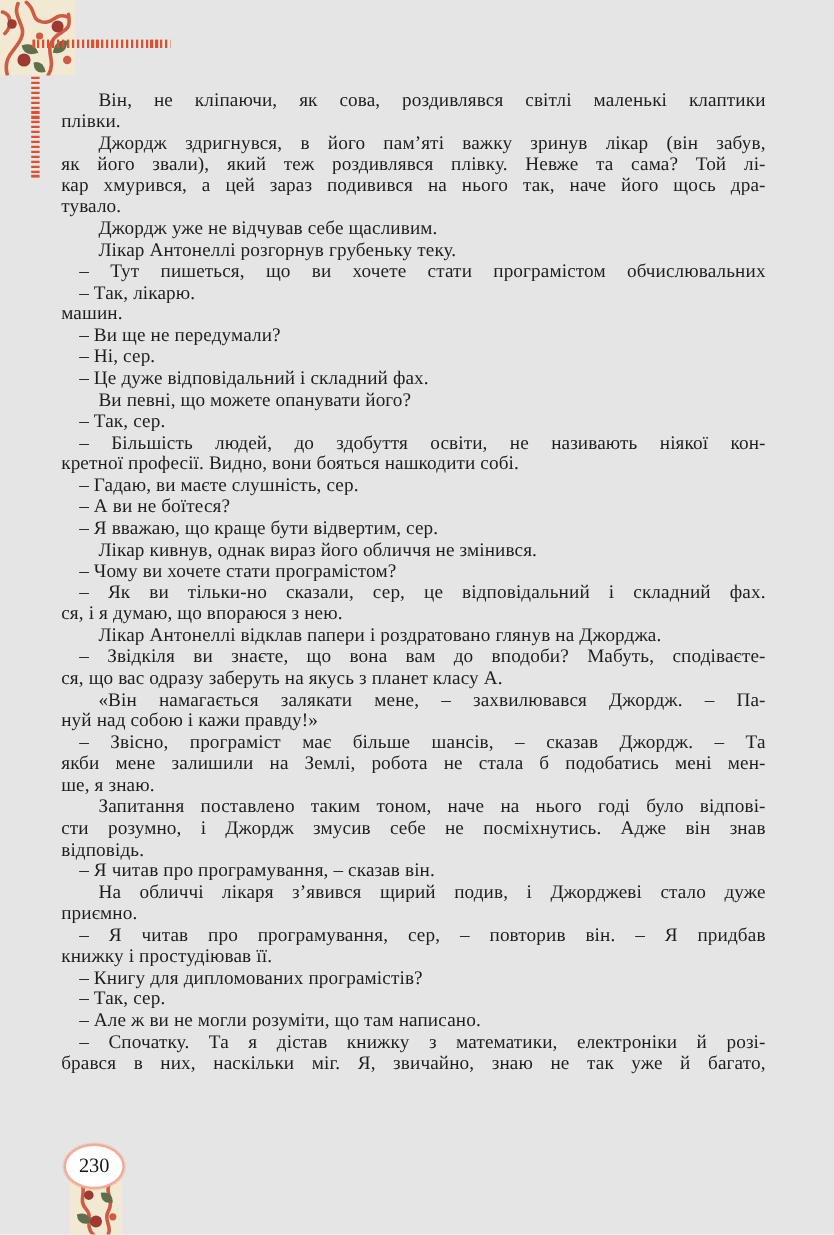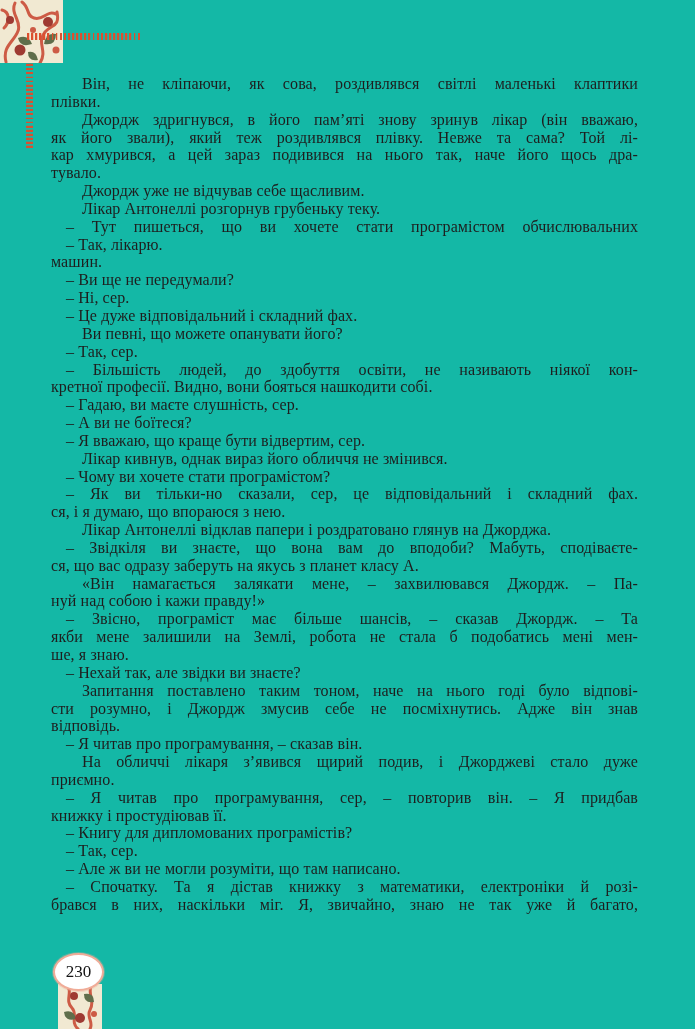--- a/index.html
+++ b/index.html
@@ -1,18 +1,18 @@
 <!DOCTYPE html>
 <html style="--text: #1e1e1e; --accent-dash: #dd4f2e; --badge-border: #f0ac98; --ornament-cream: #f1e9d2; --ornament-red: #cd5b45; --ornament-green: #5f6e4b; --ornament-maroon: #9e3a32;"><head>
 <meta charset="utf-8">
 <style>
   html,body { margin:0; padding:0; background:#ffffff; }
   .page {
     position:relative; width:695px; height:1029px;
-    background:#14b8a6; overflow:hidden;
+    background:#e5e5e5; overflow:hidden;
     font-family:"Liberation Serif", serif;
   }
   .ornament-corner { position:absolute; left:0; top:0; width:63px; height:63px; }
   .ornament-strip  { position:absolute; left:58px; top:984px; width:44px; height:45px; }
   .rule-h {
     position:absolute; left:27px; top:33px; width:115px; height:7px;
     background:repeating-linear-gradient(90deg, var(--accent-dash) 0 1.8px, rgba(224,80,47,.25) 1.8px 2.6px, transparent 2.6px 4.1px);
   }
   .rule-v {
     position:absolute; left:26px; top:63px; width:7px; height:85px;
@@ -61,21 +61,21 @@
       <circle class="o-red-f" cx="56" cy="50" r="3.5"></circle>
     </svg>
   </span>
 
   <div class="rule-h"></div>
   <div class="rule-v"></div>
 
   <div class="body-text">
       <div class="line indent just">Він, не кліпаючи, як сова, роздивлявся світлі маленькі клаптики</div>
       <div class="line">плівки.</div>
-      <div class="line indent just">Джордж здригнувся, в його пам’яті знову зринув лікар (він вважаю,</div>
+      <div class="line indent just">Джордж здригнувся, в його пам’яті важку зринув лікар (він забув,</div>
       <div class="line just">як його звали), який теж роздивлявся плівку. Невже та сама? Той лі-</div>
       <div class="line just">кар хмурився, а цей зараз подивився на нього так, наче його щось дра-</div>
       <div class="line">тувало.</div>
       <div class="line indent">Джордж уже не відчував себе щасливим.</div>
       <div class="line indent">Лікар Антонеллі розгорнув грубеньку теку.</div>
       <div class="line indent-dash just">– Тут пишеться, що ви хочете стати програмістом обчислювальних</div>
       <div class="line indent-dash">– Так, лікарю.</div>
       <div class="line">машин.</div>
       <div class="line indent-dash">– Ви ще не передумали?</div>
       <div class="line indent-dash">– Ні, сер.</div>
@@ -92,21 +92,20 @@
       <div class="line indent-dash just">– Як ви тільки-но сказали, сер, це відповідальний і складний фах.</div>
       <div class="line">ся, і я думаю, що впораюся з нею.</div>
       <div class="line indent">Лікар Антонеллі відклав папери і роздратовано глянув на Джорджа.</div>
       <div class="line indent-dash just">– Звідкіля ви знаєте, що вона вам до вподоби? Мабуть, сподіваєте-</div>
       <div class="line">ся, що вас одразу заберуть на якусь з планет класу А.</div>
       <div class="line indent just">«Він намагається залякати мене, – захвилювався Джордж. – Па-</div>
       <div class="line">нуй над собою і кажи правду!»</div>
       <div class="line indent-dash just">– Звісно, програміст має більше шансів, – сказав Джордж. – Та</div>
       <div class="line just">якби мене залишили на Землі, робота не стала б подобатись мені мен-</div>
       <div class="line">ше, я знаю.</div>
-      <div class="line indent-dash">– Нехай так, але звідки ви знаєте?</div>
       <div class="line indent just">Запитання поставлено таким тоном, наче на нього годі було відпові-</div>
       <div class="line just">сти розумно, і Джордж змусив себе не посміхнутись. Адже він знав</div>
       <div class="line">відповідь.</div>
       <div class="line indent-dash">– Я читав про програмування, – сказав він.</div>
       <div class="line indent just">На обличчі лікаря з’явився щирий подив, і Джорджеві стало дуже</div>
       <div class="line">приємно.</div>
       <div class="line indent-dash just">– Я читав про програмування, сер, – повторив він. – Я придбав</div>
       <div class="line">книжку і простудіював її.</div>
       <div class="line indent-dash">– Книгу для дипломованих програмістів?</div>
       <div class="line indent-dash">– Так, сер.</div>

